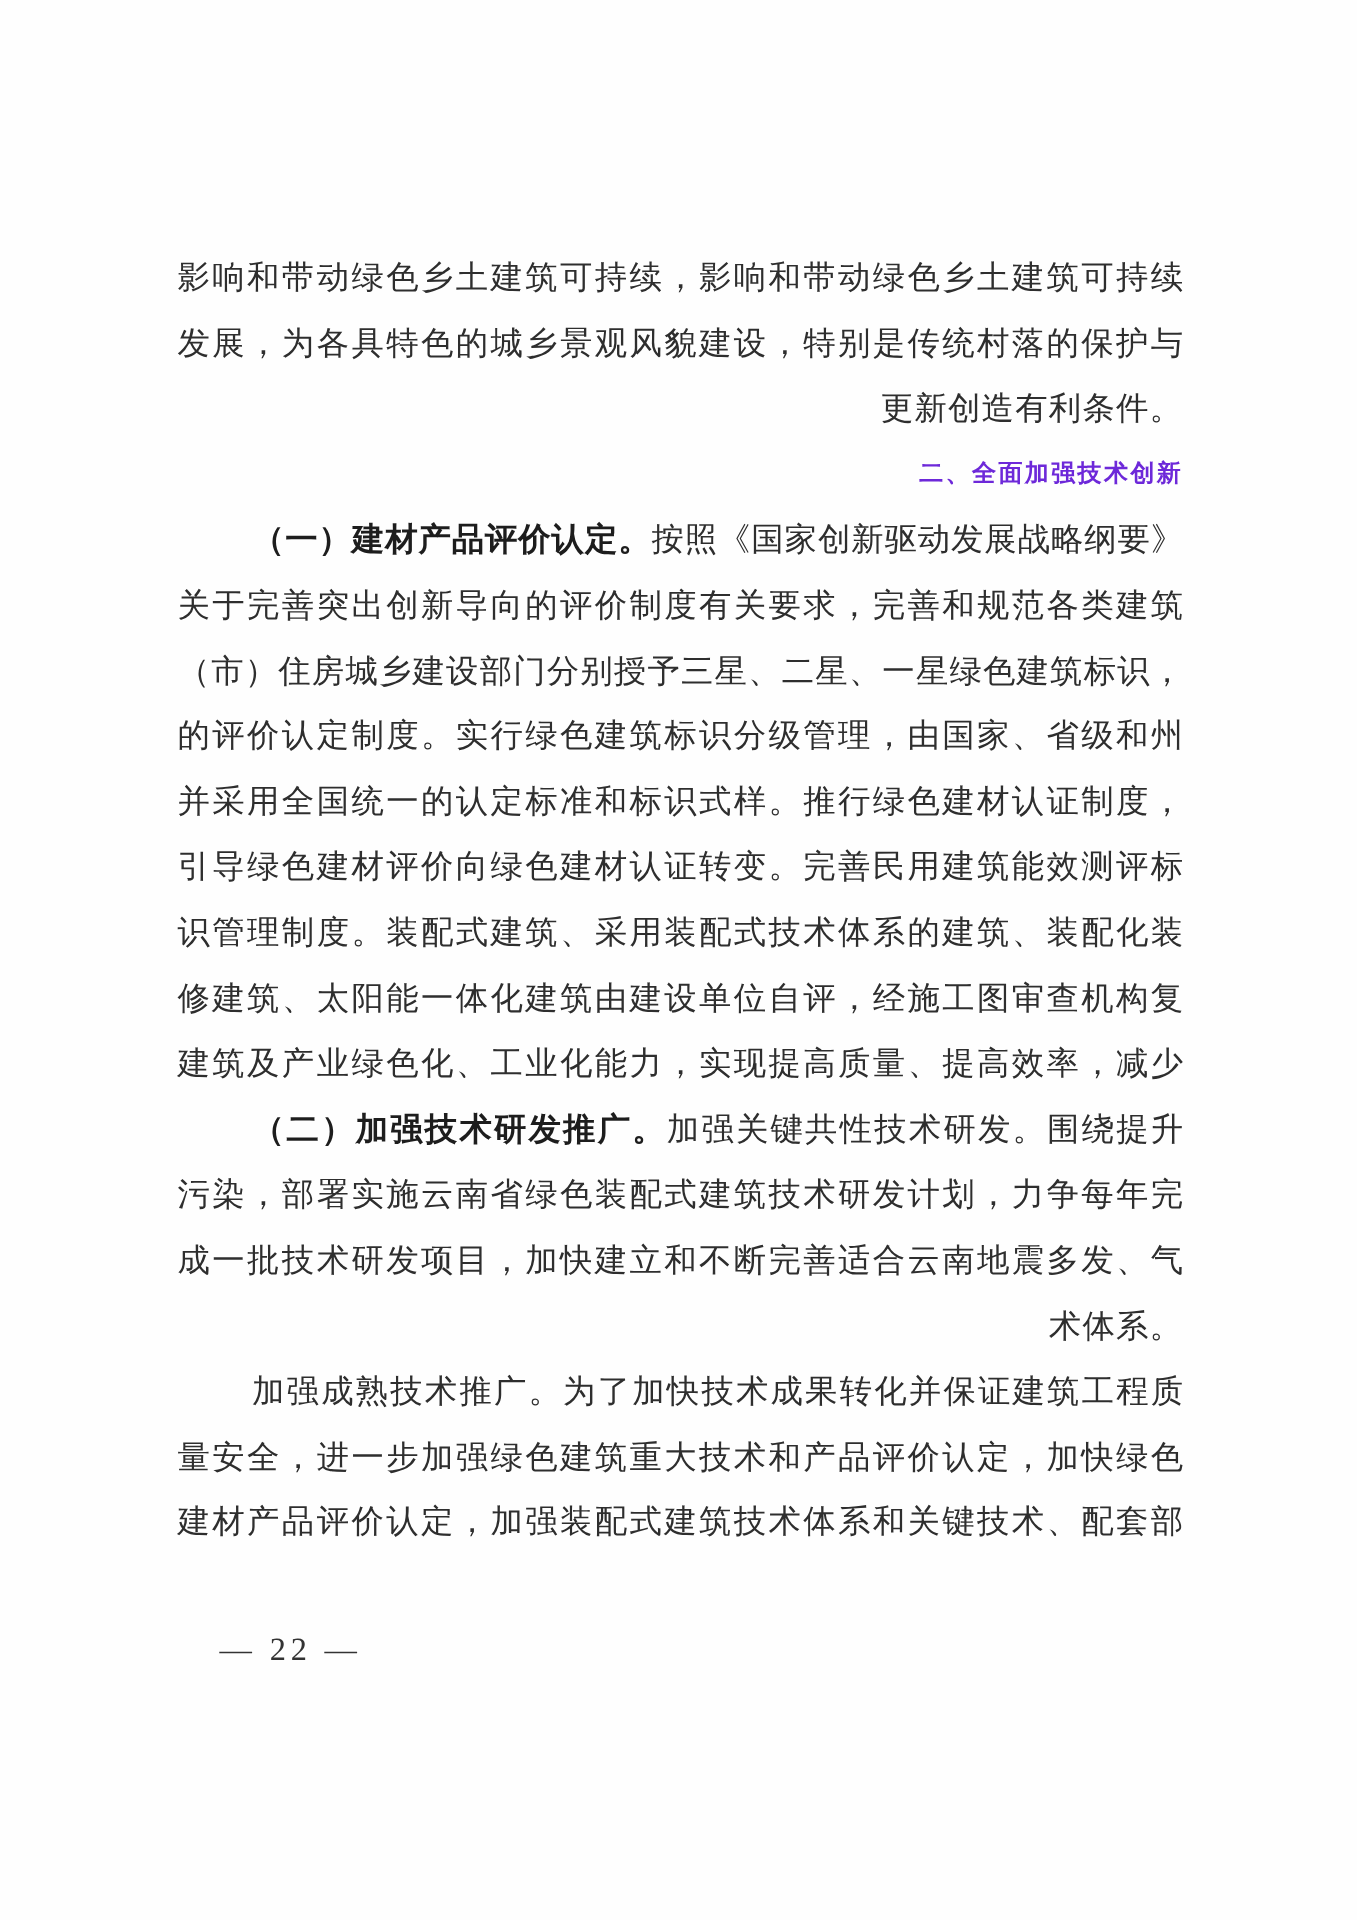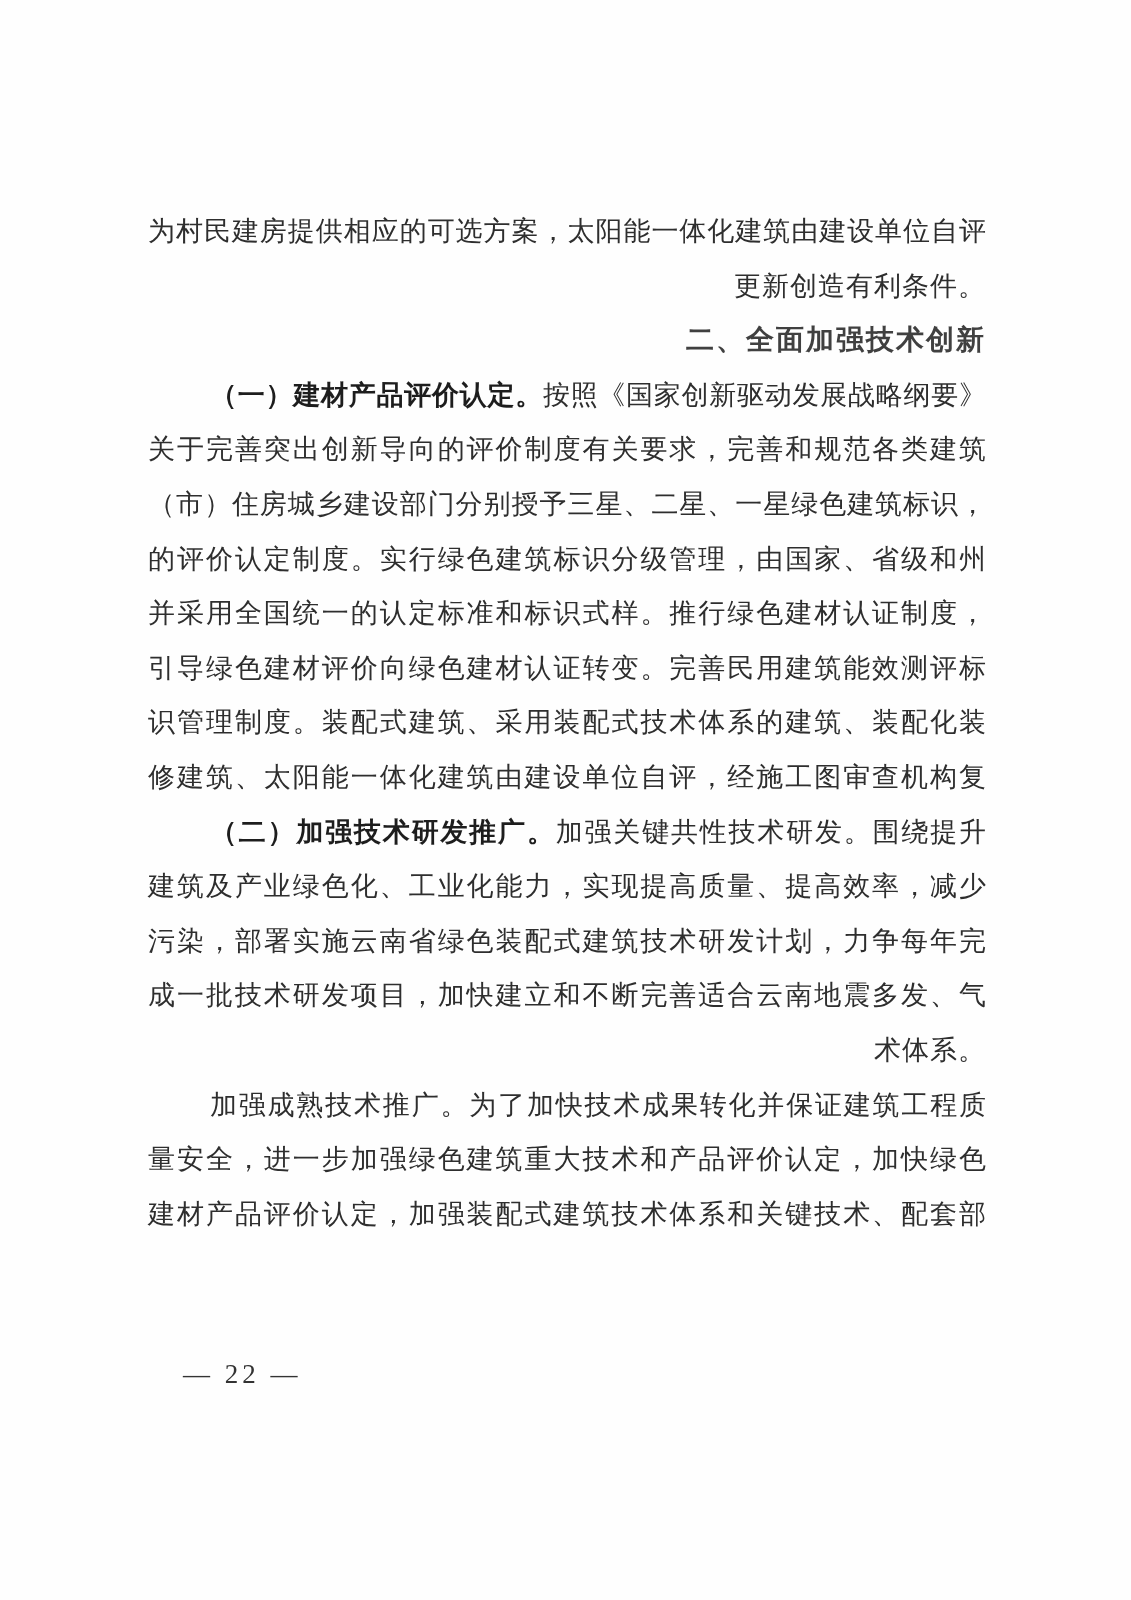--- a/index.html
+++ b/index.html
@@ -29,22 +29,22 @@
   .line.justify {
     letter-spacing: 0;
     text-align: justify;
     text-align-last: justify;
     text-justify: inter-character;
   }
   .line.indent { padding-left: 62px; }
   .line.heading {
     font-family: "Liberation Sans", "DejaVu Sans", sans-serif;
     font-weight: 700;
-    font-size: 28px;
-    color: #404040;
+    font-size: 20px;
+    color: #6d28d9;
     letter-spacing: 2px;
   }
   .lead {
     font-weight: 700;
     color: #1d1d1d;
   }
   .footer {
     position: absolute;
     left: 183px;
     top: 1356px;
@@ -53,33 +53,34 @@
     font-size: 27px;
     letter-spacing: 4px;
     color: #333333;
   }
 </style>
 </head>
 <body>
 
 <div class="page">
   <div class="doc">
-      <div class="line justify">为村民建房提供相应的可选方案，太阳能一体化建筑由建设单位自评</div>
+      <div class="line justify">影响和带动绿色乡土建筑可持续，影响和带动绿色乡土建筑可持续</div>
+      <div class="line justify">发展，为各具特色的城乡景观风貌建设，特别是传统村落的保护与</div>
       <div class="line">更新创造有利条件。</div>
       <div class="line heading indent">二、全面加强技术创新</div>
       <div class="line indent justify"><span class="lead">（一）建材产品评价认定。</span><span>按照《国家创新驱动发展战略纲要》</span></div>
       <div class="line justify">关于完善突出创新导向的评价制度有关要求，完善和规范各类建筑</div>
       <div class="line justify">（市）住房城乡建设部门分别授予三星、二星、一星绿色建筑标识，</div>
       <div class="line justify">的评价认定制度。实行绿色建筑标识分级管理，由国家、省级和州</div>
       <div class="line justify">并采用全国统一的认定标准和标识式样。推行绿色建材认证制度，</div>
       <div class="line justify">引导绿色建材评价向绿色建材认证转变。完善民用建筑能效测评标</div>
       <div class="line justify">识管理制度。装配式建筑、采用装配式技术体系的建筑、装配化装</div>
       <div class="line justify">修建筑、太阳能一体化建筑由建设单位自评，经施工图审查机构复</div>
+      <div class="line justify">建筑及产业绿色化、工业化能力，实现提高质量、提高效率，减少</div>
       <div class="line indent justify"><span class="lead">（二）加强技术研发推广。</span><span>加强关键共性技术研发。围绕提升</span></div>
-      <div class="line justify">建筑及产业绿色化、工业化能力，实现提高质量、提高效率，减少</div>
       <div class="line justify">污染，部署实施云南省绿色装配式建筑技术研发计划，力争每年完</div>
       <div class="line justify">成一批技术研发项目，加快建立和不断完善适合云南地震多发、气</div>
       <div class="line">术体系。</div>
       <div class="line indent justify">加强成熟技术推广。为了加快技术成果转化并保证建筑工程质</div>
       <div class="line justify">量安全，进一步加强绿色建筑重大技术和产品评价认定，加快绿色</div>
       <div class="line justify">建材产品评价认定，加强装配式建筑技术体系和关键技术、配套部</div>
     </div>
   <div class="footer">— 22 —</div>
 </div>
 

